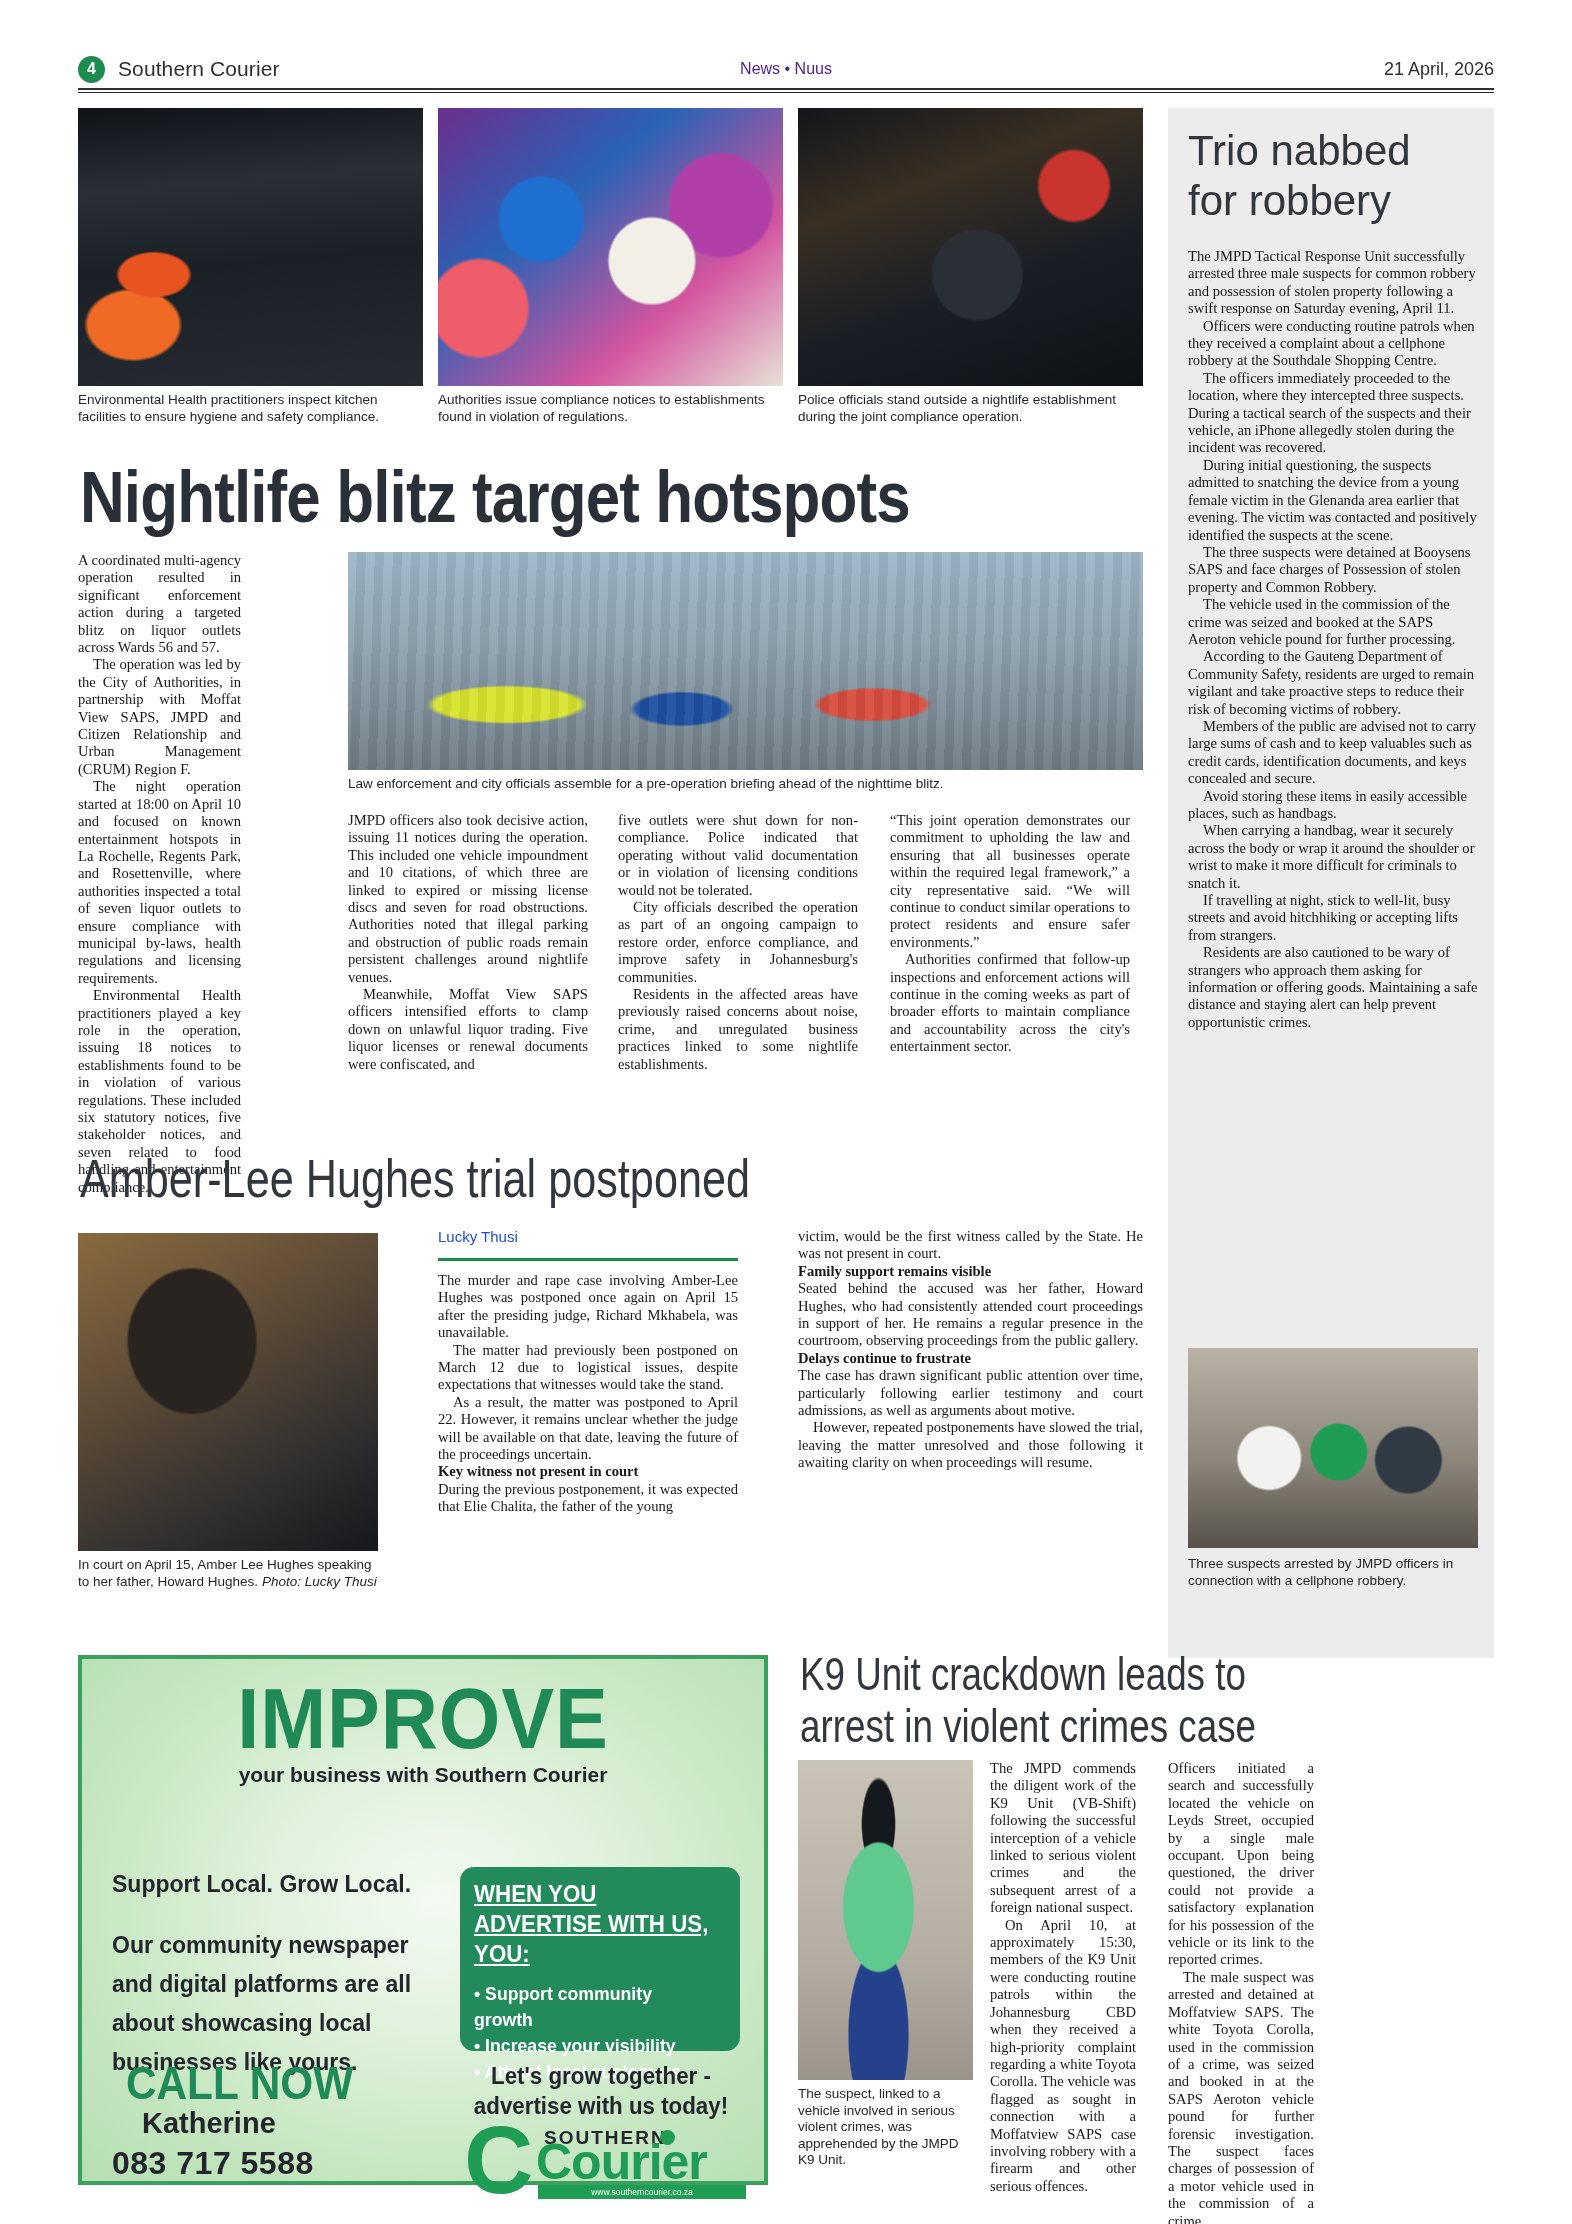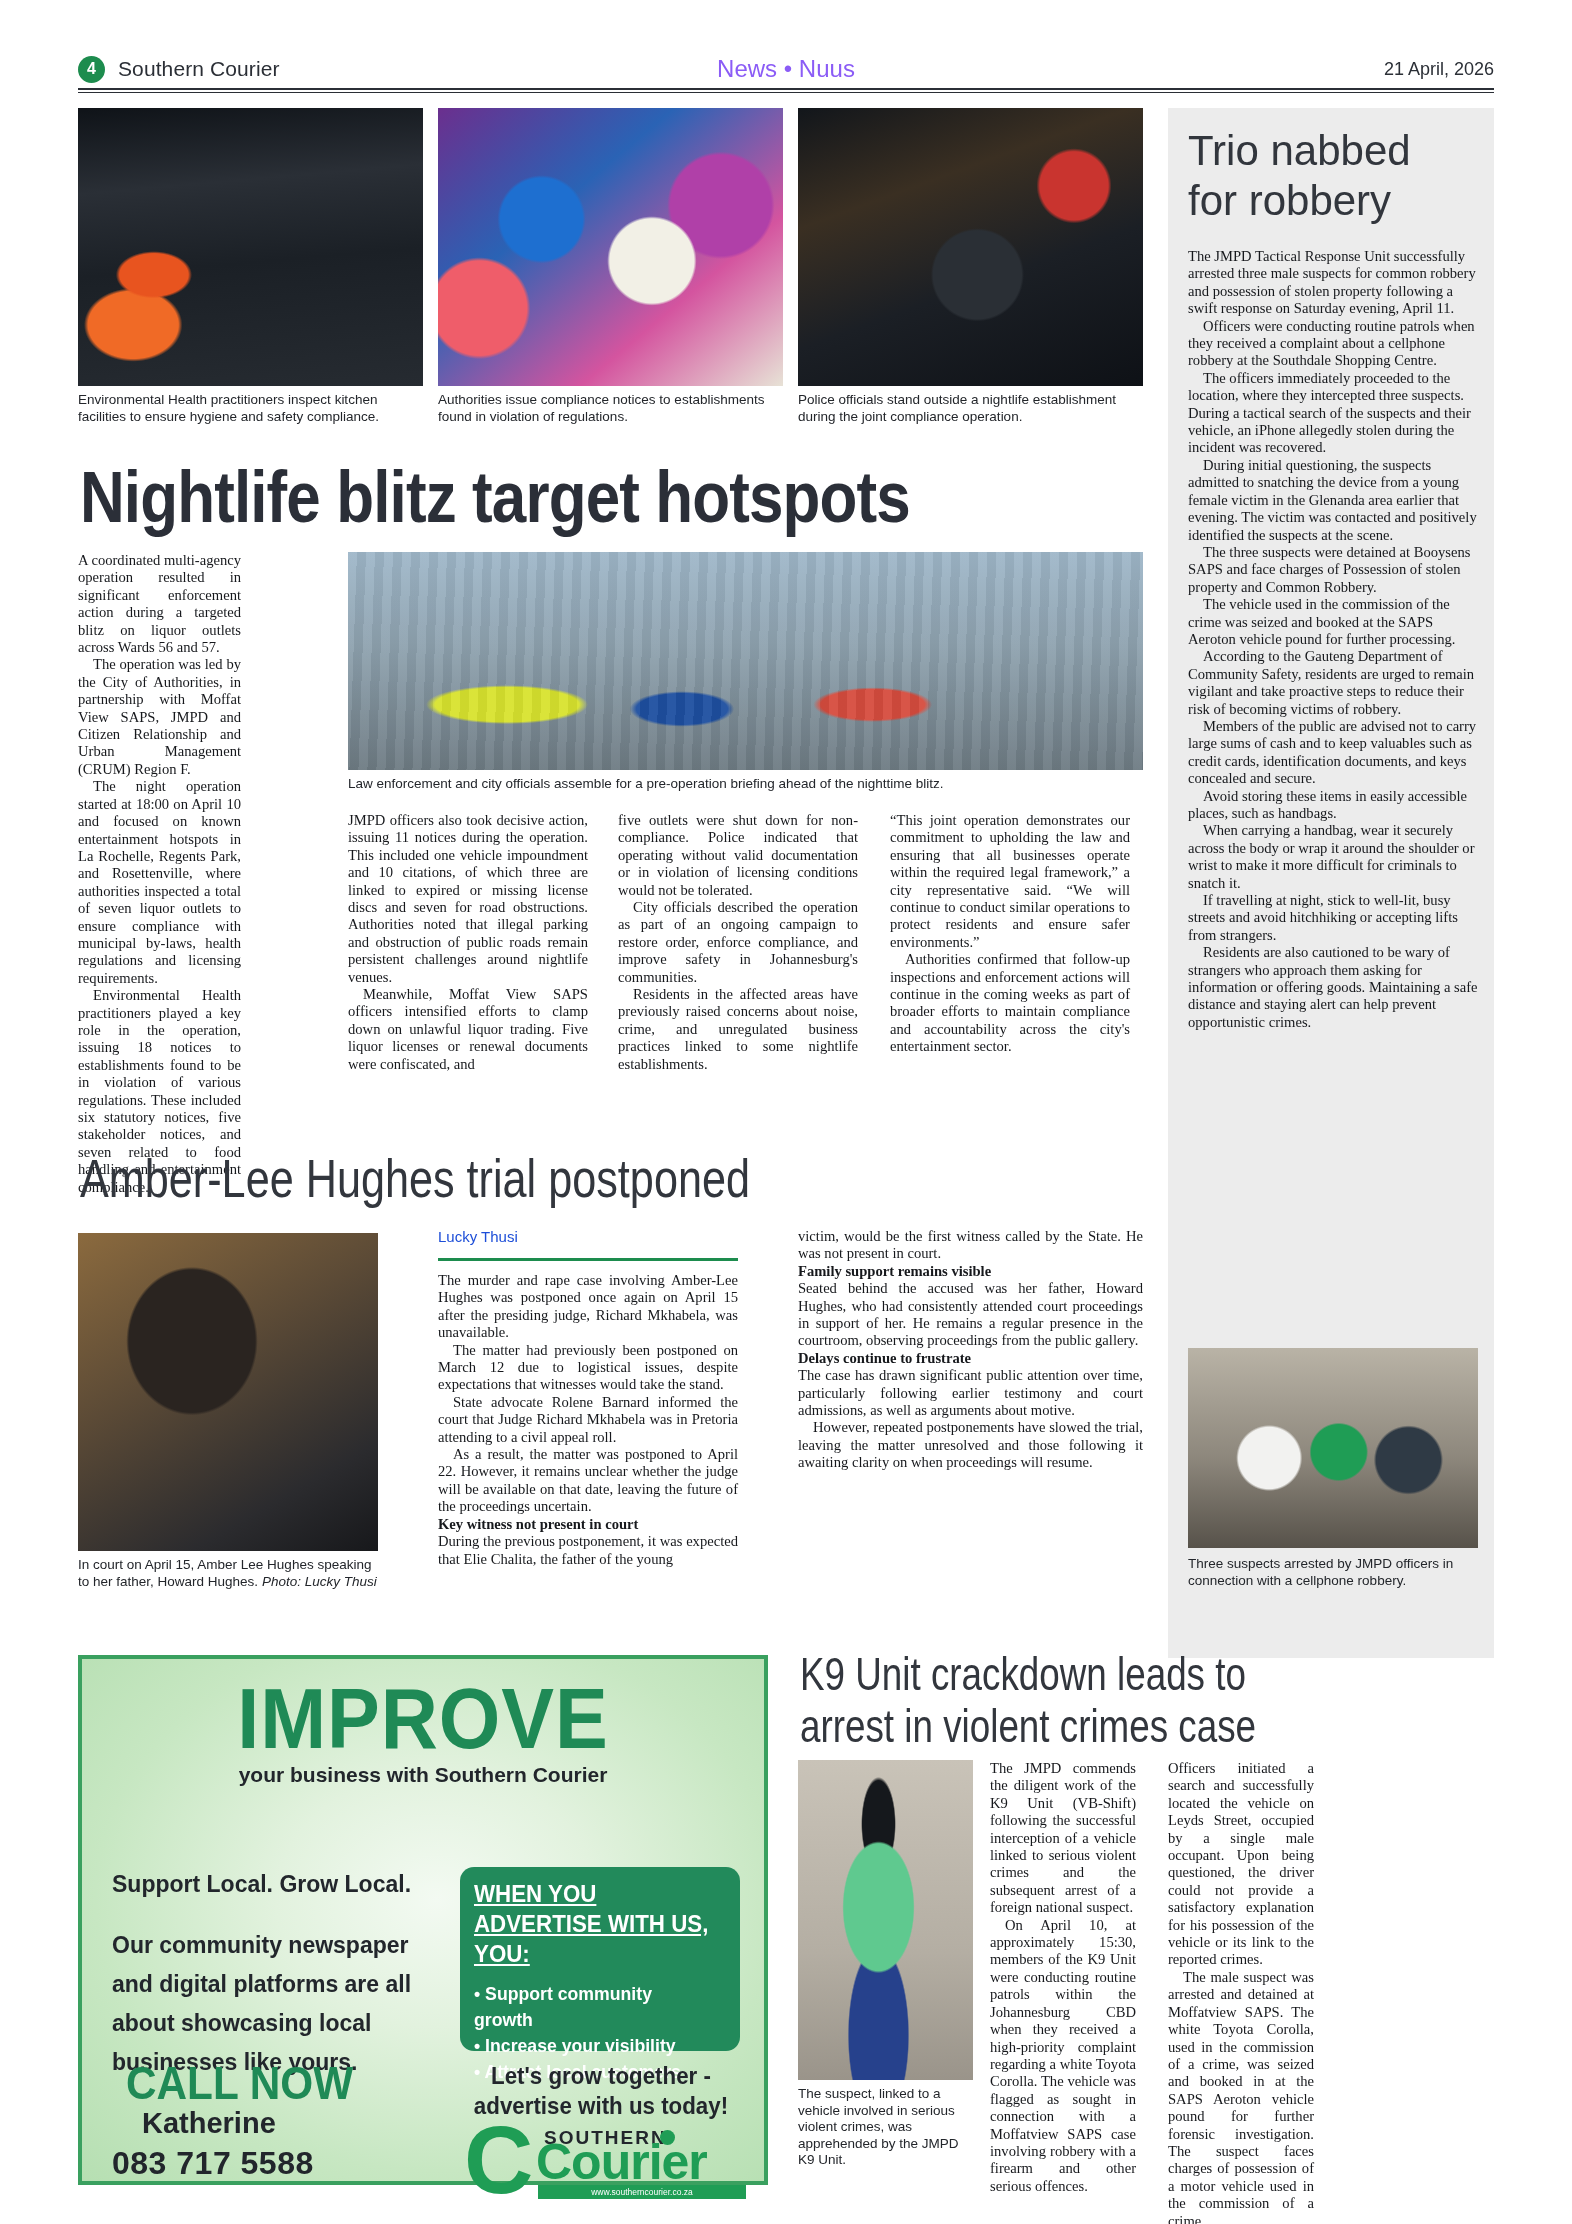--- a/index.html
+++ b/index.html
@@ -28,21 +28,21 @@
     margin-right:13px; flex:0 0 auto;
   }
   .paper-name {
     font-family:"Liberation Sans", sans-serif;
     font-size:21px; color:#2b2f36; letter-spacing:.1px;
     flex:0 0 auto;
   }
   .section-label {
     position:absolute; left:50%; transform:translateX(-50%);
     font-family:"Liberation Sans", sans-serif;
-    font-size:24px; color:#8b5cf6;
+    font-size:16px; color:#4c1d95;
   }
   .issue-date {
     margin-left:auto;
     font-family:"Liberation Sans", sans-serif;
     font-size:18px; color:#2b2f36;
   }
   .rule-double {
     position:absolute; left:78px; top:88px; width:1416px; height:5px;
     border-top:2px solid #2b2f36; border-bottom:1px solid #2b2f36;
   }
@@ -315,21 +315,20 @@
     <span>In court on April 15, Amber Lee Hughes speaking to her father, Howard Hughes.</span>
     <span class="credit">Photo: Lucky Thusi</span>
   </div>
 
   <div class="byline" style="left:438px; top:1228px; width:300px;">Lucky Thusi</div>
   <div class="byline-rule" style="left:438px; top:1258px; width:300px;"></div>
 
   <div class="body-col" style="left:438px; top:1272px; width:300px;">
     <p class="first">The murder and rape case involving Amber-Lee Hughes was postponed once again on April 15 after the presiding judge, Richard Mkhabela, was unavailable.</p>
     <p>The matter had previously been postponed on March 12 due to logistical issues, despite expectations that witnesses would take the stand.</p>
-    <p>State advocate Rolene Barnard informed the court that Judge Richard Mkhabela was in Pretoria attending to a civil appeal roll.</p>
     <p>As a result, the matter was postponed to April 22. However, it remains unclear whether the judge will be available on that date, leaving the future of the proceedings uncertain.</p>
     <p class="sub">Key witness not present in court</p>
     <p class="first">During the previous postponement, it was expected that Elie Chalita, the father of the young</p>
   </div>
 
   <div class="body-col" style="left:798px; top:1228px; width:345px;">
     <p class="first">victim, would be the first witness called by the State. He was not present in court.</p>
     <p class="sub">Family support remains visible</p>
     <p class="first">Seated behind the accused was her father, Howard Hughes, who had consistently attended court proceedings in support of her. He remains a regular presence in the courtroom, observing proceedings from the public gallery.</p>
     <p class="sub">Delays continue to frustrate</p>

